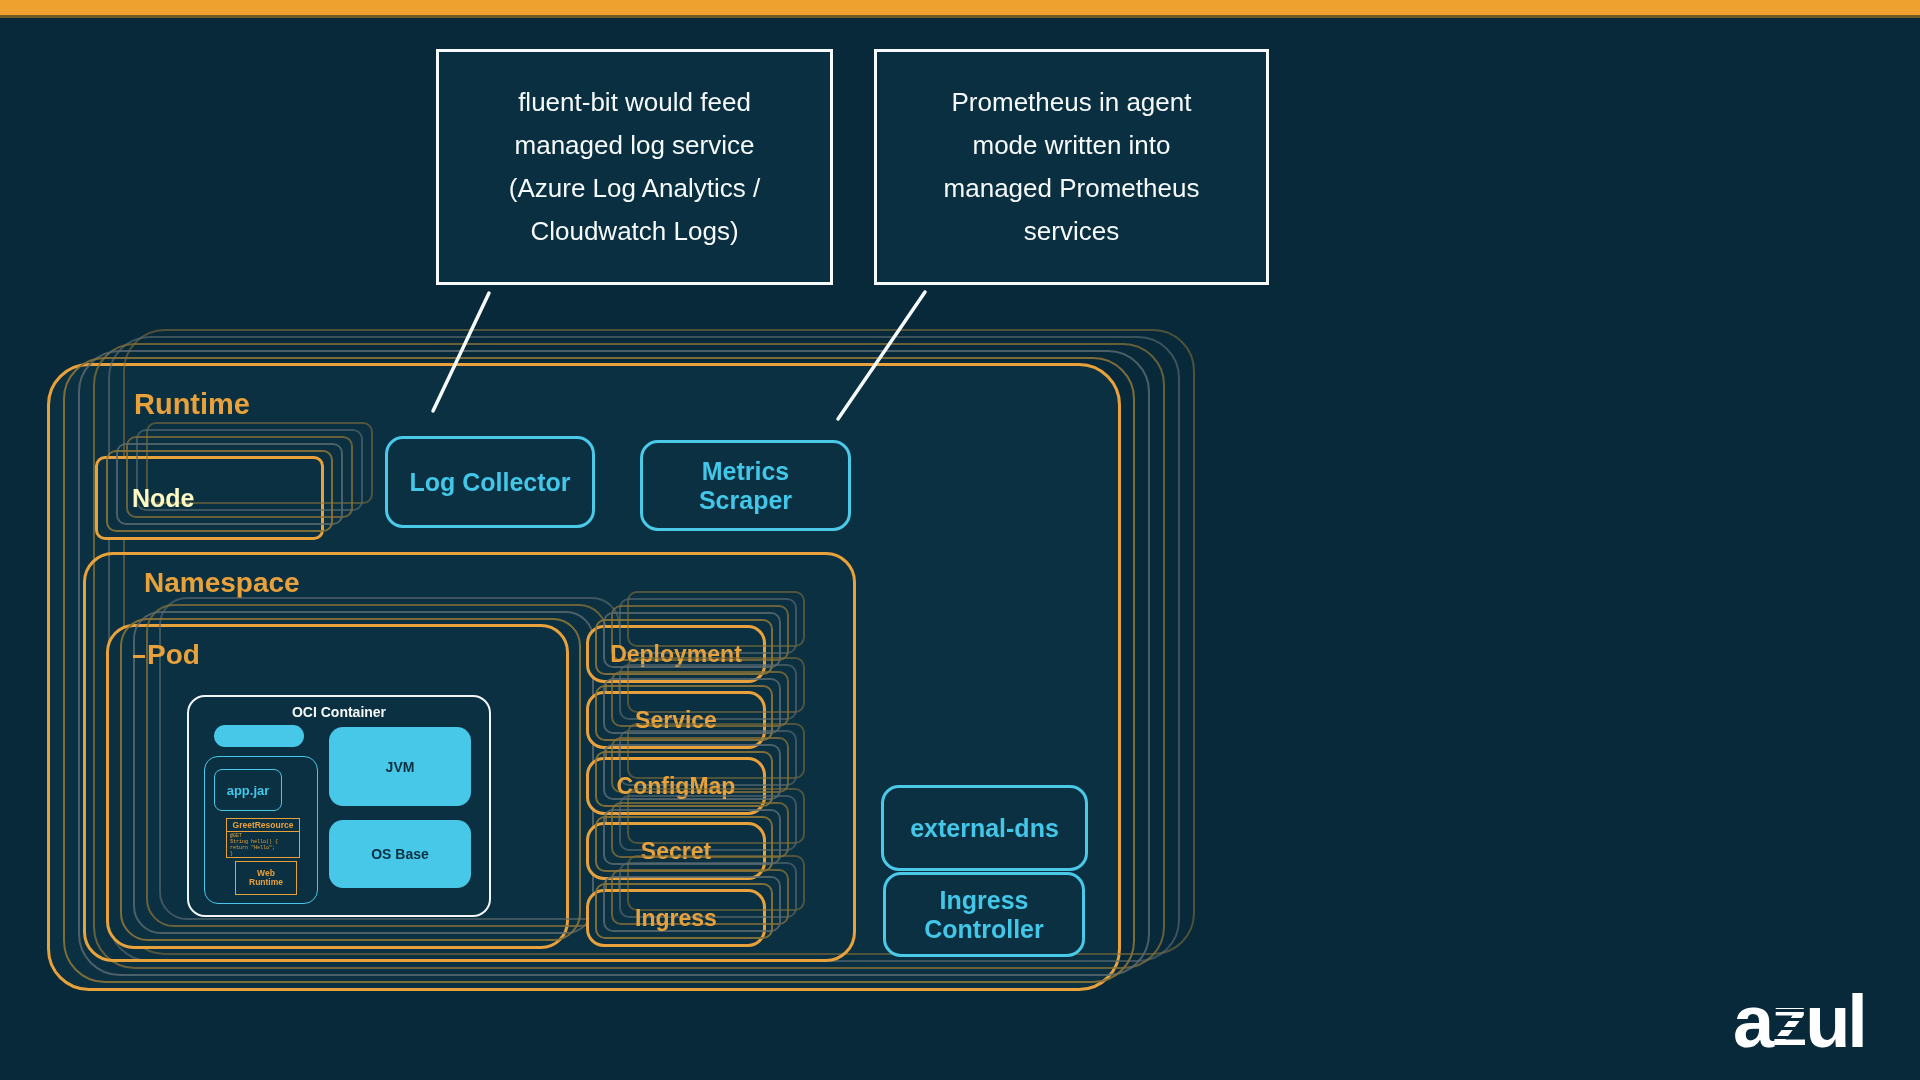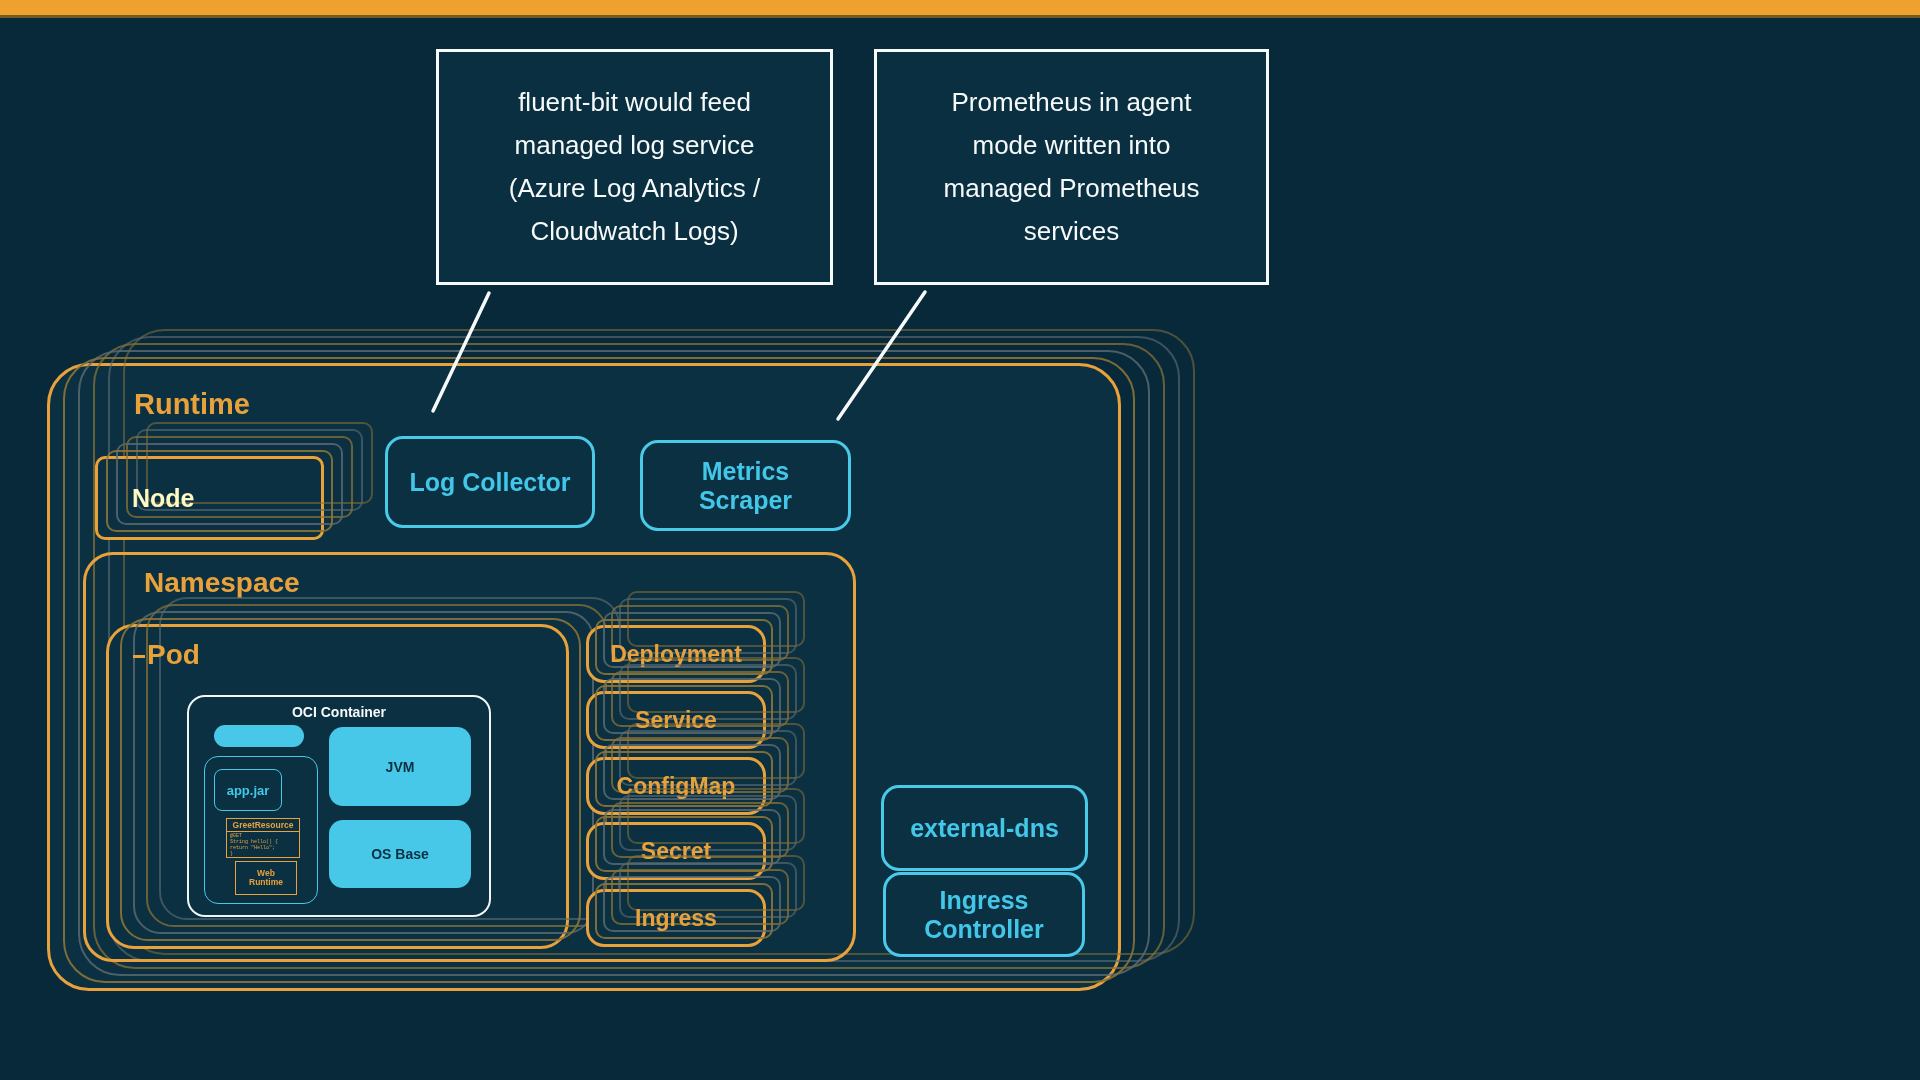--- a/index.html
+++ b/index.html
@@ -166,14 +166,15 @@
     <div class="cyanbox extdns">external-dns</div>
     <div class="cyanbox ingctl">Ingress
 Controller</div>
   <div class="stack-layer sa" style="transform: translate(75px, -35px); border-radius: 42px; opacity: 0.55;"></div>
       <div class="stack-layer sb" style="transform: translate(60px, -28px); border-radius: 42px; opacity: 0.64;"></div>
       <div class="stack-layer sa" style="transform: translate(45px, -21px); border-radius: 42px; opacity: 0.73;"></div>
       <div class="stack-layer sb" style="transform: translate(30px, -14px); border-radius: 42px; opacity: 0.82;"></div>
       <div class="stack-layer sa" style="transform: translate(15px, -7px); border-radius: 42px; opacity: 0.91;"></div>
     </div>
 
+  <div class="logo"><span>a</span><span class="z">z</span><span>ul</span></div>
 
 </div>
 
 </body></html>

